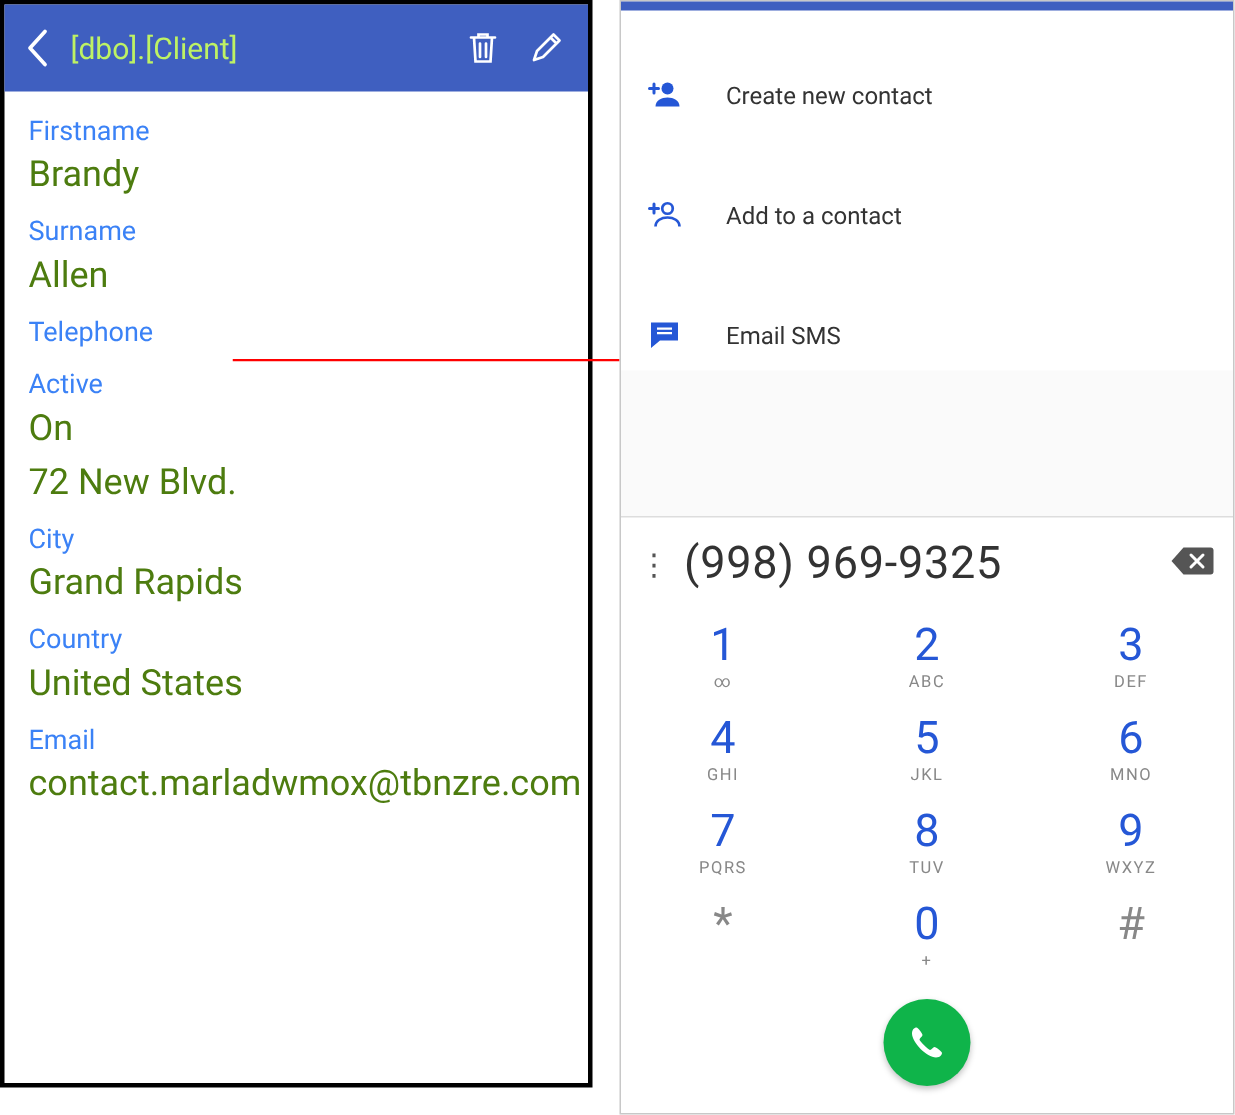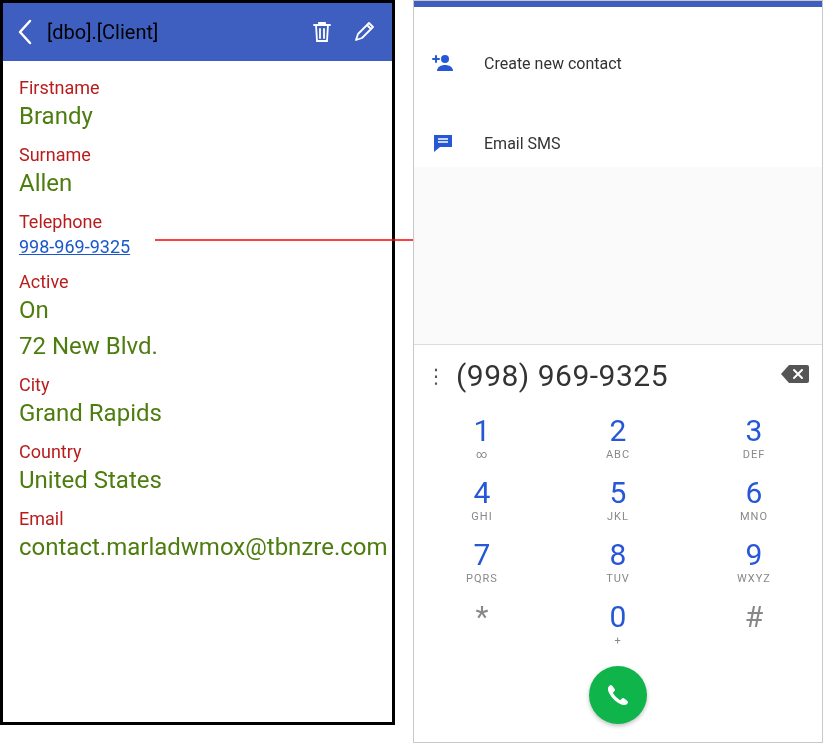--- a/index.html
+++ b/index.html
@@ -25,33 +25,33 @@
     position: relative;
     display: flex;
     flex-direction: column;
   }
   .header-bar {
     background: #3f5fc0;
     height: 58px;
     display: flex;
     align-items: center;
     padding: 0 14px;
-    color: #000000;
+    color: #bef264;
     gap: 14px;
   }
   .back-chevron { cursor: pointer; display:flex; align-items:center; }
   .header-title { font-size: 20px; flex: 1; }
   .header-icon { cursor: pointer; display:flex; align-items:center; justify-content:center; width:28px; }
   .fields {
     padding: 10px 16px;
     overflow-y: auto;
   }
   .field-block { margin-bottom: 8px; }
   .field-label {
-    color: #b91c1c;
+    color: #3b82f6;
     font-size: 18px;
     margin-bottom: 4px;
     padding-top: 6px;
   }
   .field-value {
     color: #4d7c0f;
     font-size: 24px;
     margin-bottom: 6px;
   }
   .tel-link {
@@ -200,21 +200,20 @@
       <div class="field-block">
         <div class="field-label">Firstname</div>
         <div class="field-value">Brandy</div>
       </div>
       <div class="field-block">
         <div class="field-label">Surname</div>
         <div class="field-value">Allen</div>
       </div>
       <div class="field-block">
         <div class="field-label">Telephone</div>
-        <div><a class="tel-link">998-969-9325</a></div>
       </div>
       <div class="field-block">
         <div class="field-label">Active</div>
         <div class="field-value">On</div>
       </div>
       <div class="field-block">
         <div class="field-value">72 New Blvd.</div>
       </div>
       <div class="field-block">
         <div class="field-label">City</div>
@@ -241,20 +240,30 @@
 
     <div class="action-row">
       <div class="action-icon">
         <svg width="24" height="20" viewBox="0 0 24 20">
             <circle cx="14" cy="6" r="4" fill="#2557d6"></circle>
             <path d="M6 18c0-4 4-6 8-6s8 2 8 6" fill="#2557d6"></path>
             <path d="M2 6h6M5 3v6" stroke="#2557d6" stroke-width="2" stroke-linecap="round"></path>
           </svg>
       </div>
       <div class="action-label">Create new contact</div>
+    </div>
+    <div class="action-row">
+      <div class="action-icon">
+        <svg width="24" height="20" viewBox="0 0 24 20">
+            <circle cx="14" cy="6" r="3.5" stroke="#2557d6" stroke-width="1.8" fill="none"></circle>
+            <path d="M6 18c0-4 4-6 8-6s8 2 8 6" stroke="#2557d6" stroke-width="1.8" fill="none"></path>
+            <path d="M2 6h6M5 3v6" stroke="#2557d6" stroke-width="2" stroke-linecap="round"></path>
+          </svg>
+      </div>
+      <div class="action-label">Add to a contact</div>
     </div>
     <div class="action-row">
       <div class="action-icon">
         <svg width="22" height="20" viewBox="0 0 22 20">
             <path d="M2 2h18v12H8l-6 5V2z" fill="#2557d6"></path>
             <line x1="6" y1="6" x2="16" y2="6" stroke="#fff" stroke-width="1.5"></line>
             <line x1="6" y1="9" x2="16" y2="9" stroke="#fff" stroke-width="1.5"></line>
           </svg>
       </div>
       <div class="action-label">Email SMS</div>

